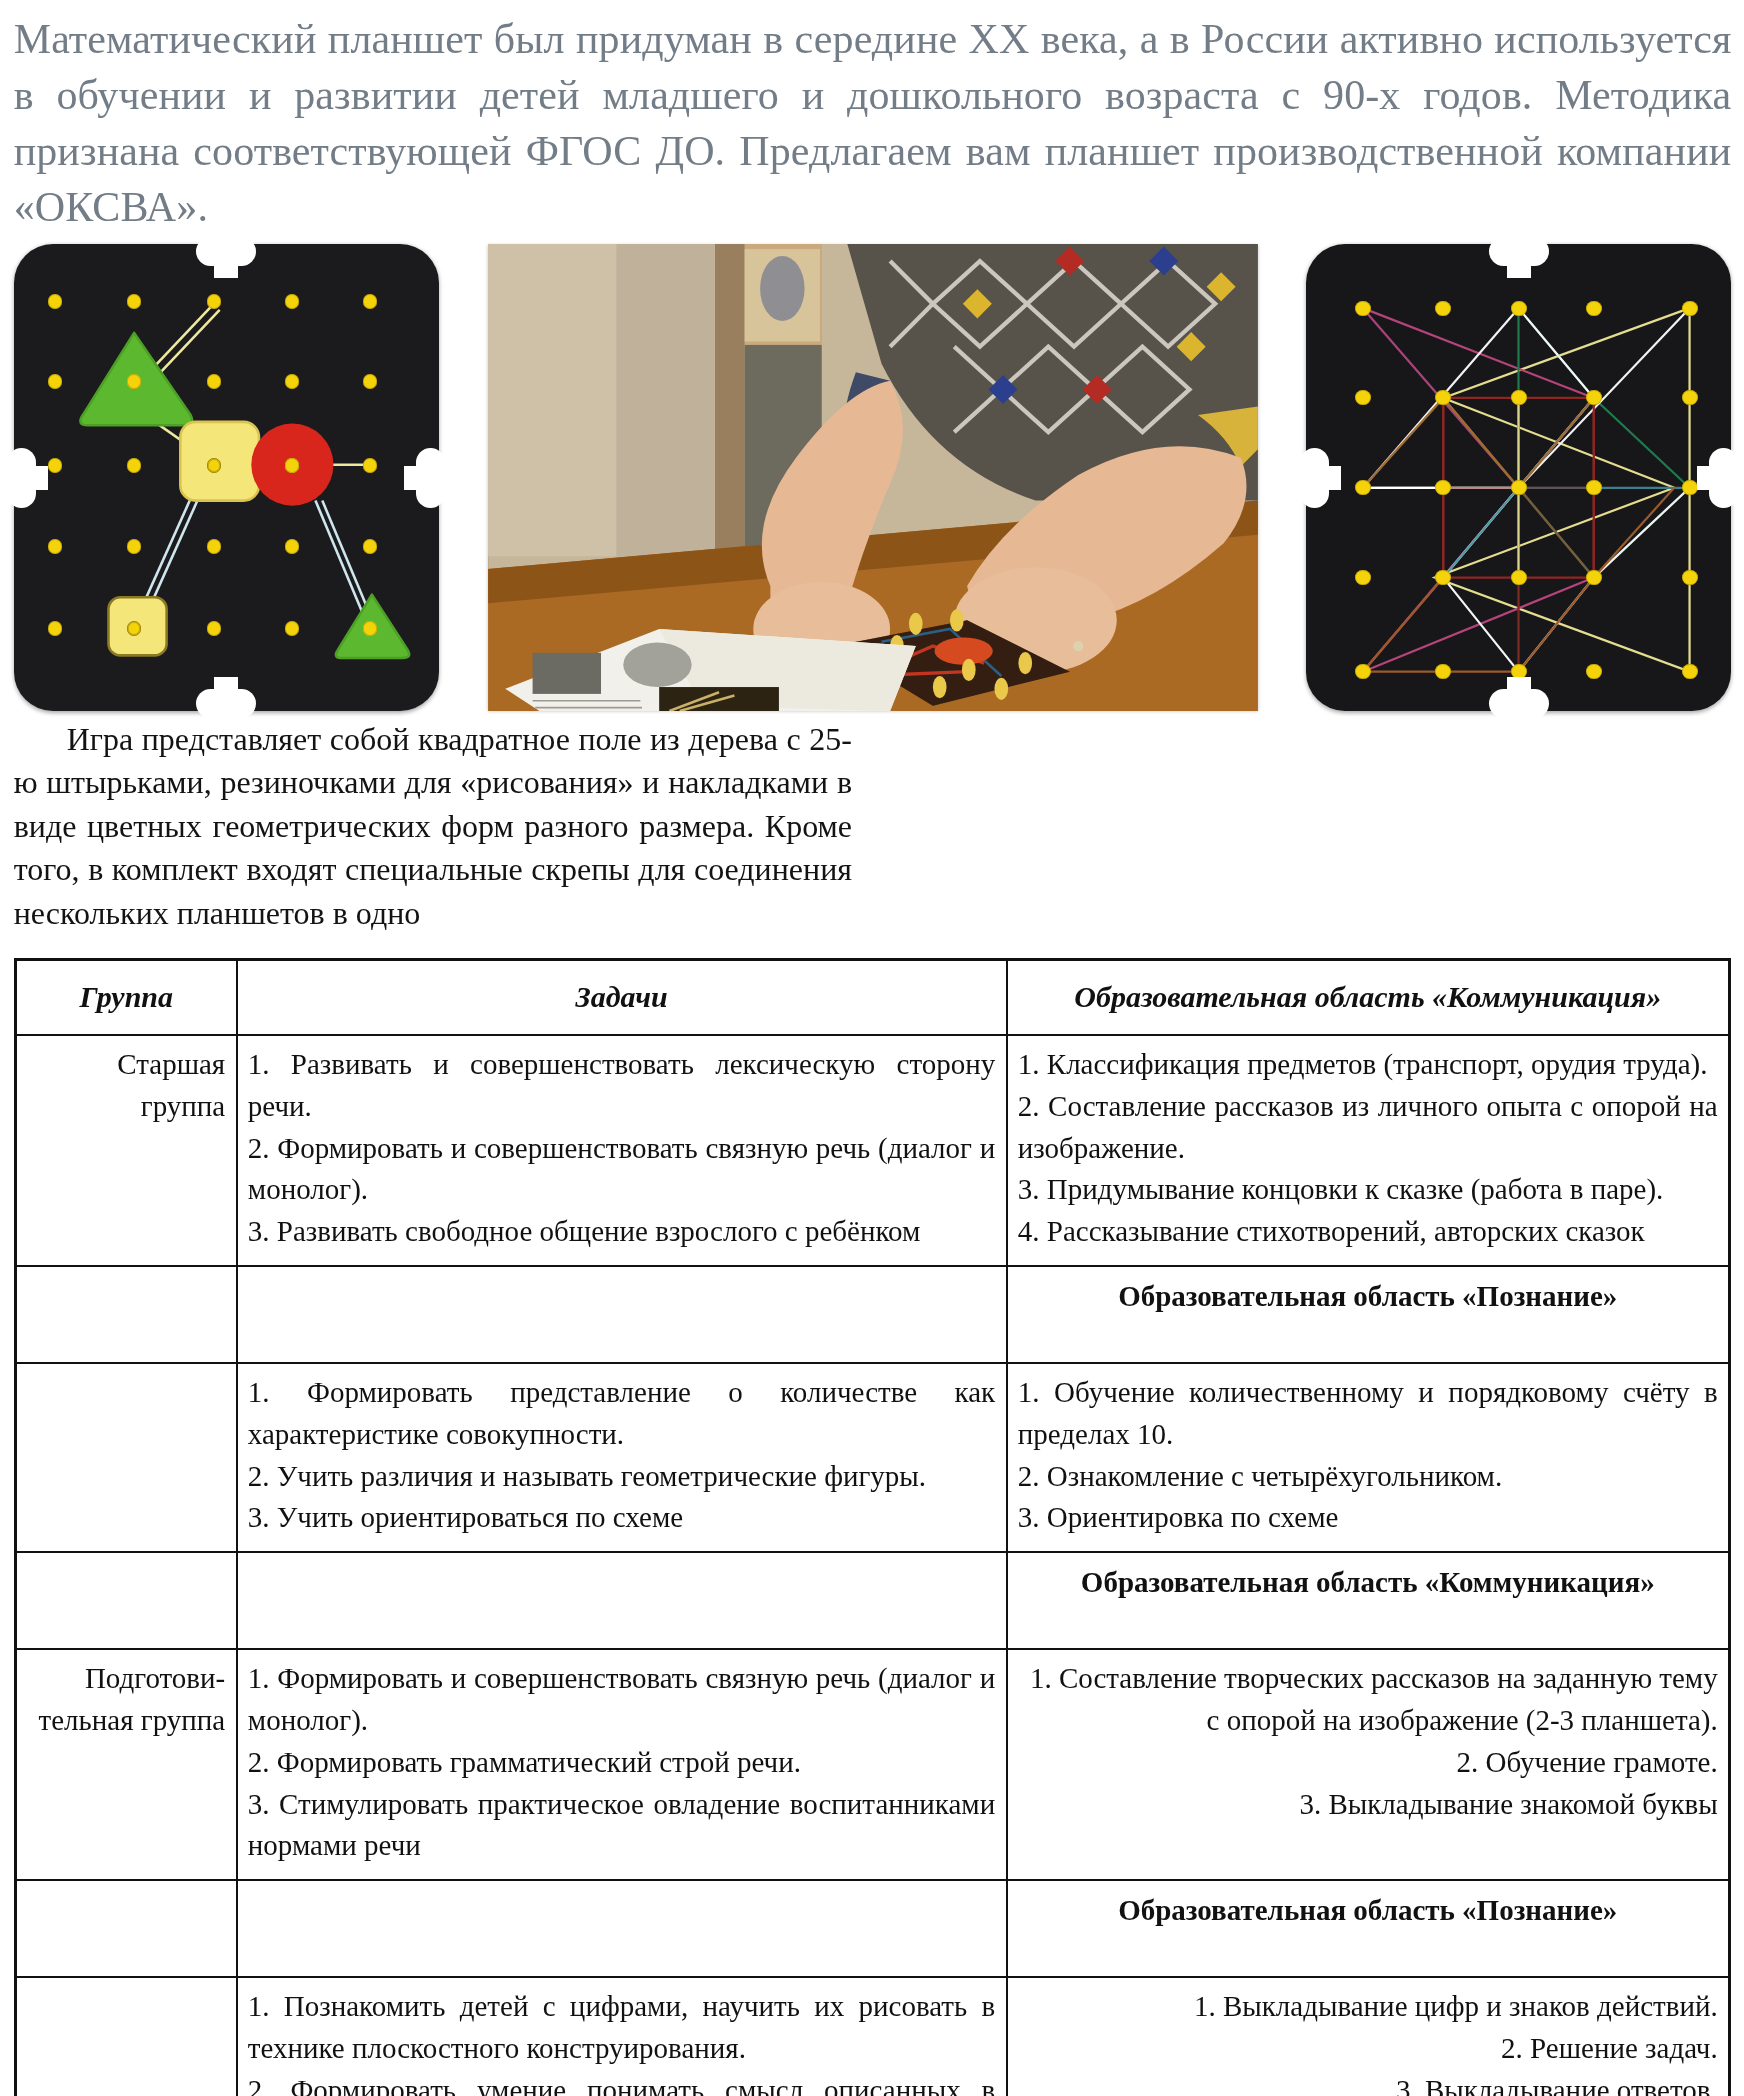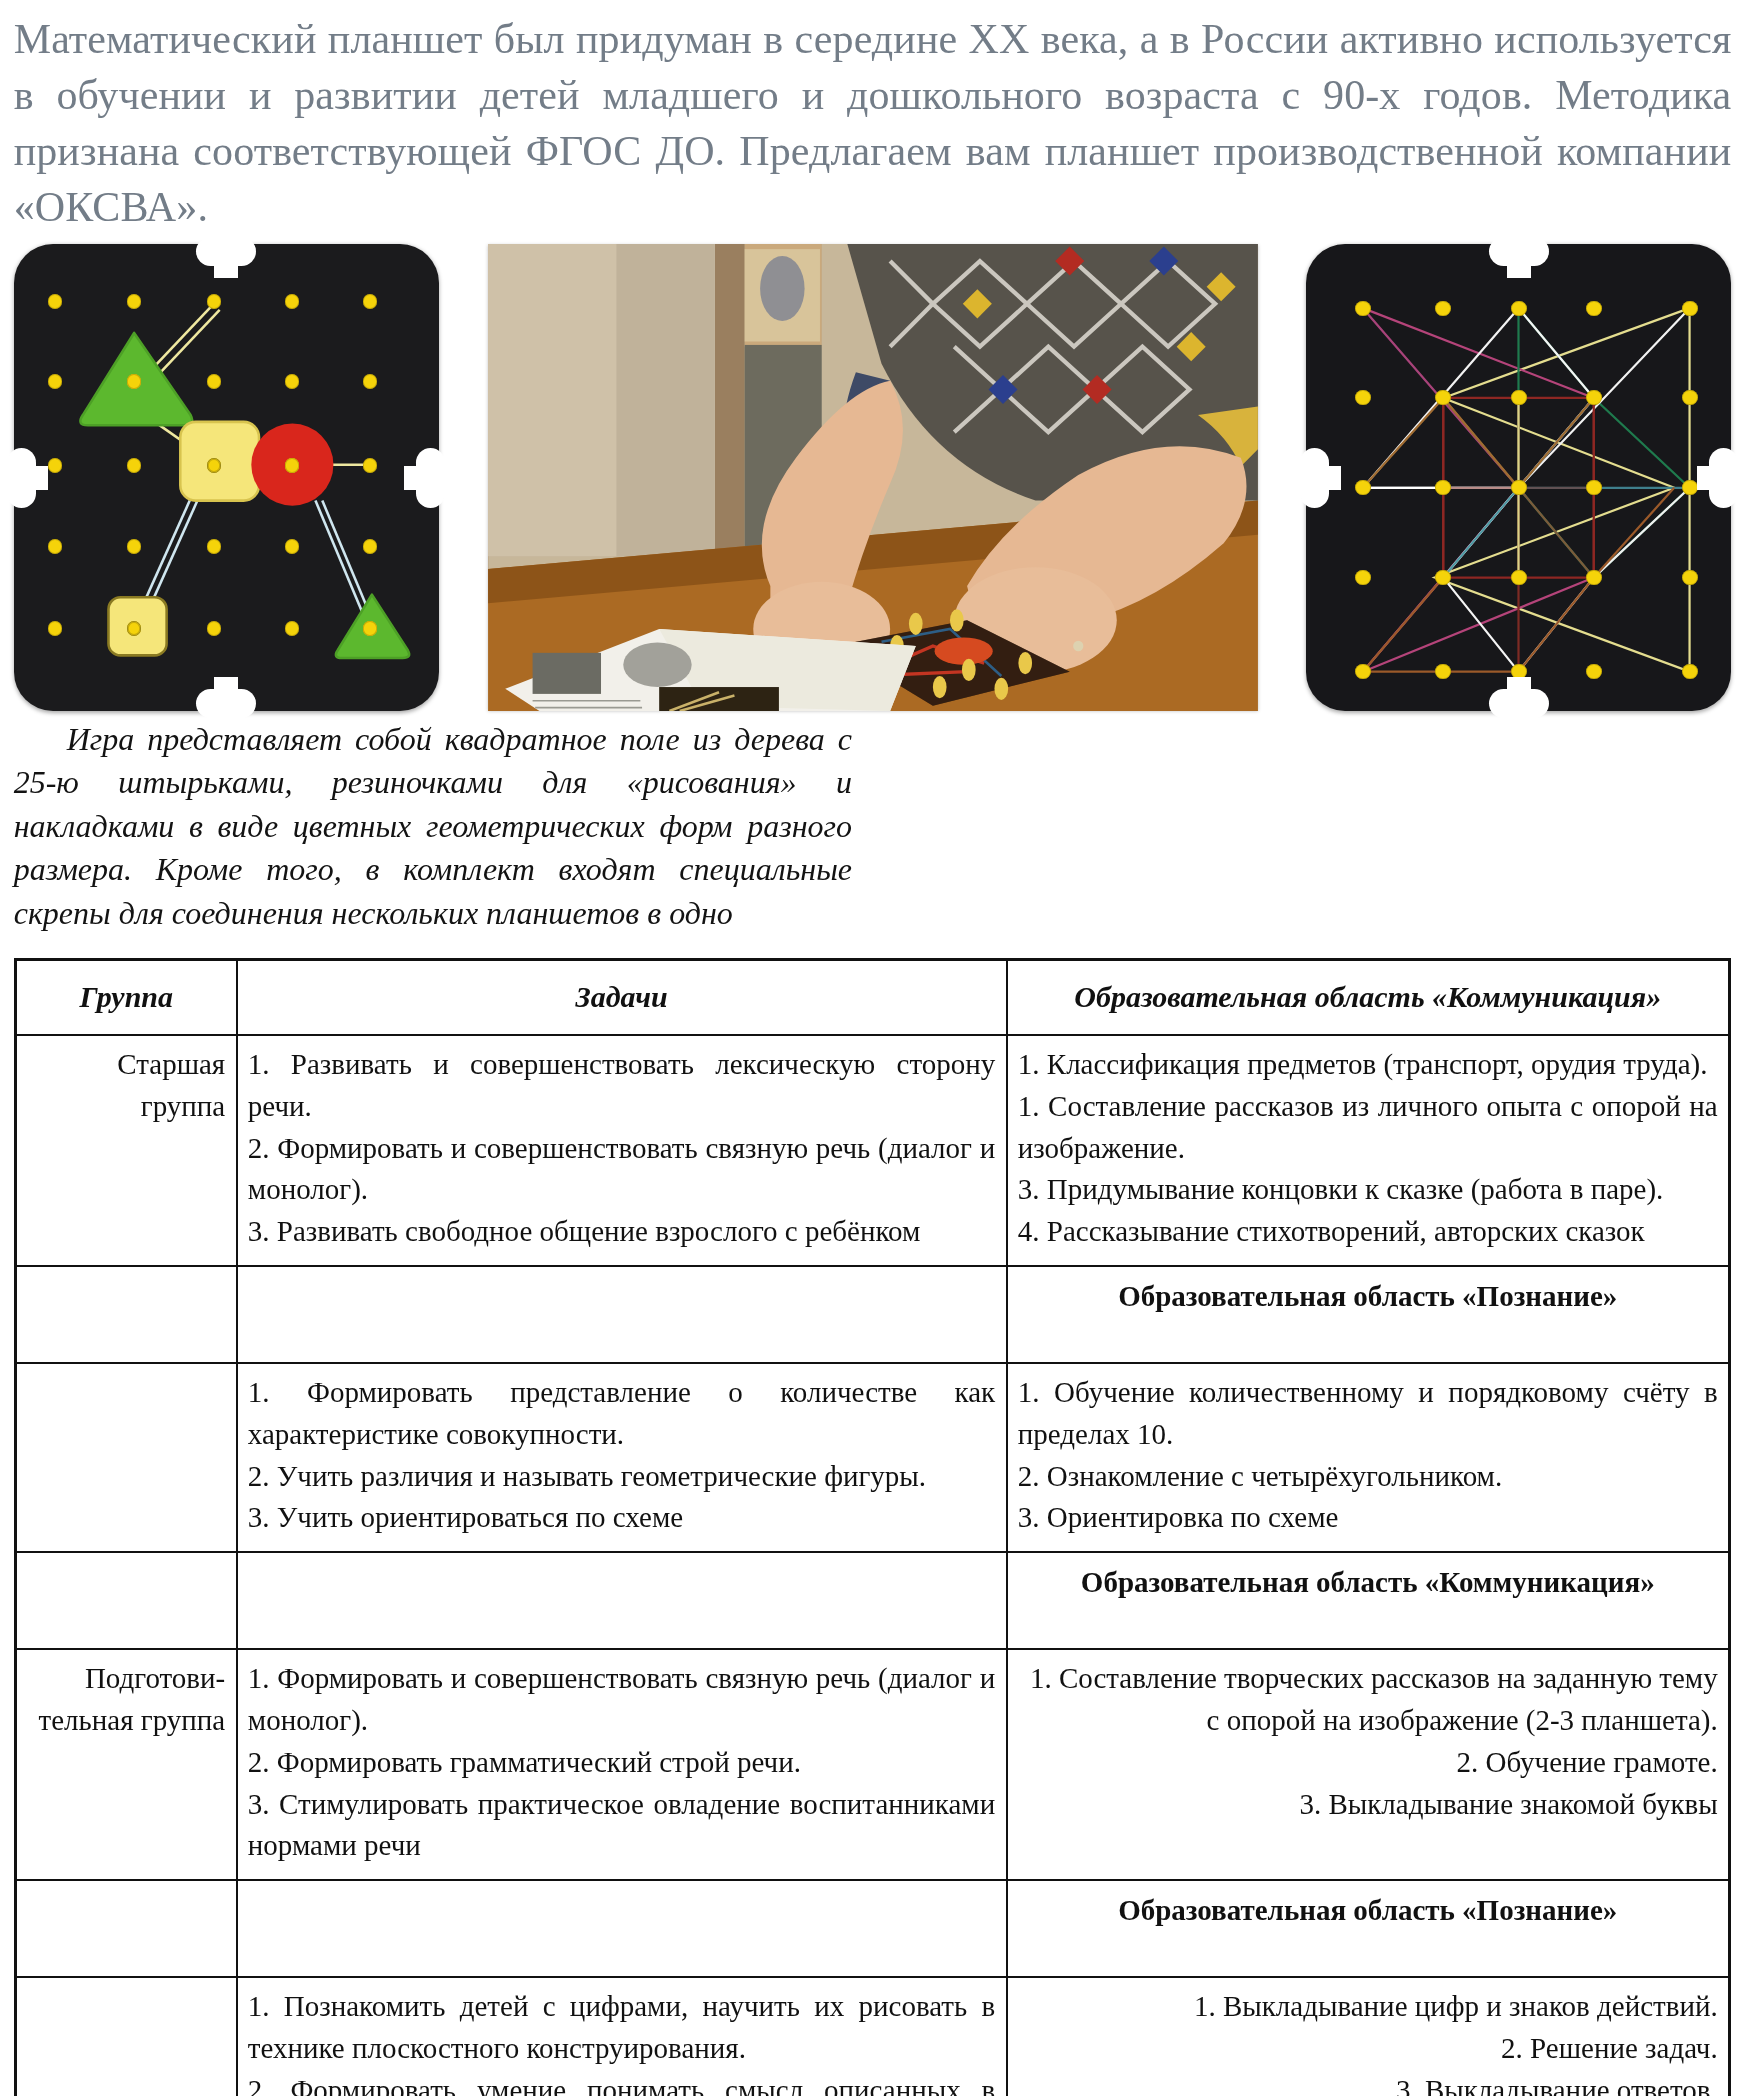--- a/index.html
+++ b/index.html
@@ -96,21 +96,20 @@
     overflow:hidden;
     background:#8a5a28;
     box-shadow:0 0.9px 3.4px rgba(0,0,0,.25);
   }
 
   
   .cols{
     display:flex;
     gap:41px;
     margin:5.1px 0 22px 0;
-    font-style:italic;
   }
   .col{
     flex:1 1 0;
     font-size:32px;
     line-height:1.36;
     text-align:justify;
     text-justify:inter-word;
     color:#131313;
   }
   .col p{margin:0 0 0.9px 0;}
@@ -423,21 +422,21 @@
 
       <tr>
         <td class="left">Старшая группа</td>
         <td class="just">
           <span class="cellline">1. Развивать и совершенствовать лексическую сторону речи.</span>
           <span class="cellline">2. Формировать и совершенствовать связную речь (диалог и монолог).</span>
           <span class="cellline">3. Развивать свободное общение взрослого с ребён­ком</span>
         </td>
         <td class="just">
           <span class="cellline">1. Классификация предметов (транспорт, орудия труда).</span>
-          <span class="cellline">1. Составление рассказов из личного опыта с опорой на изображение.</span>
+          <span class="cellline">2. Составление рассказов из личного опыта с опорой на изображение.</span>
           <span class="cellline">3. Придумывание концовки к сказке (работа в паре).</span>
           <span class="cellline">4. Рассказывание стихотворений, авторских сказок</span>
         </td>
       </tr>
 
       <tr>
         <td class="blank"></td>
         <td class="blank"></td>
         <td class="sect">Образовательная область «Познание»</td>
       </tr>

